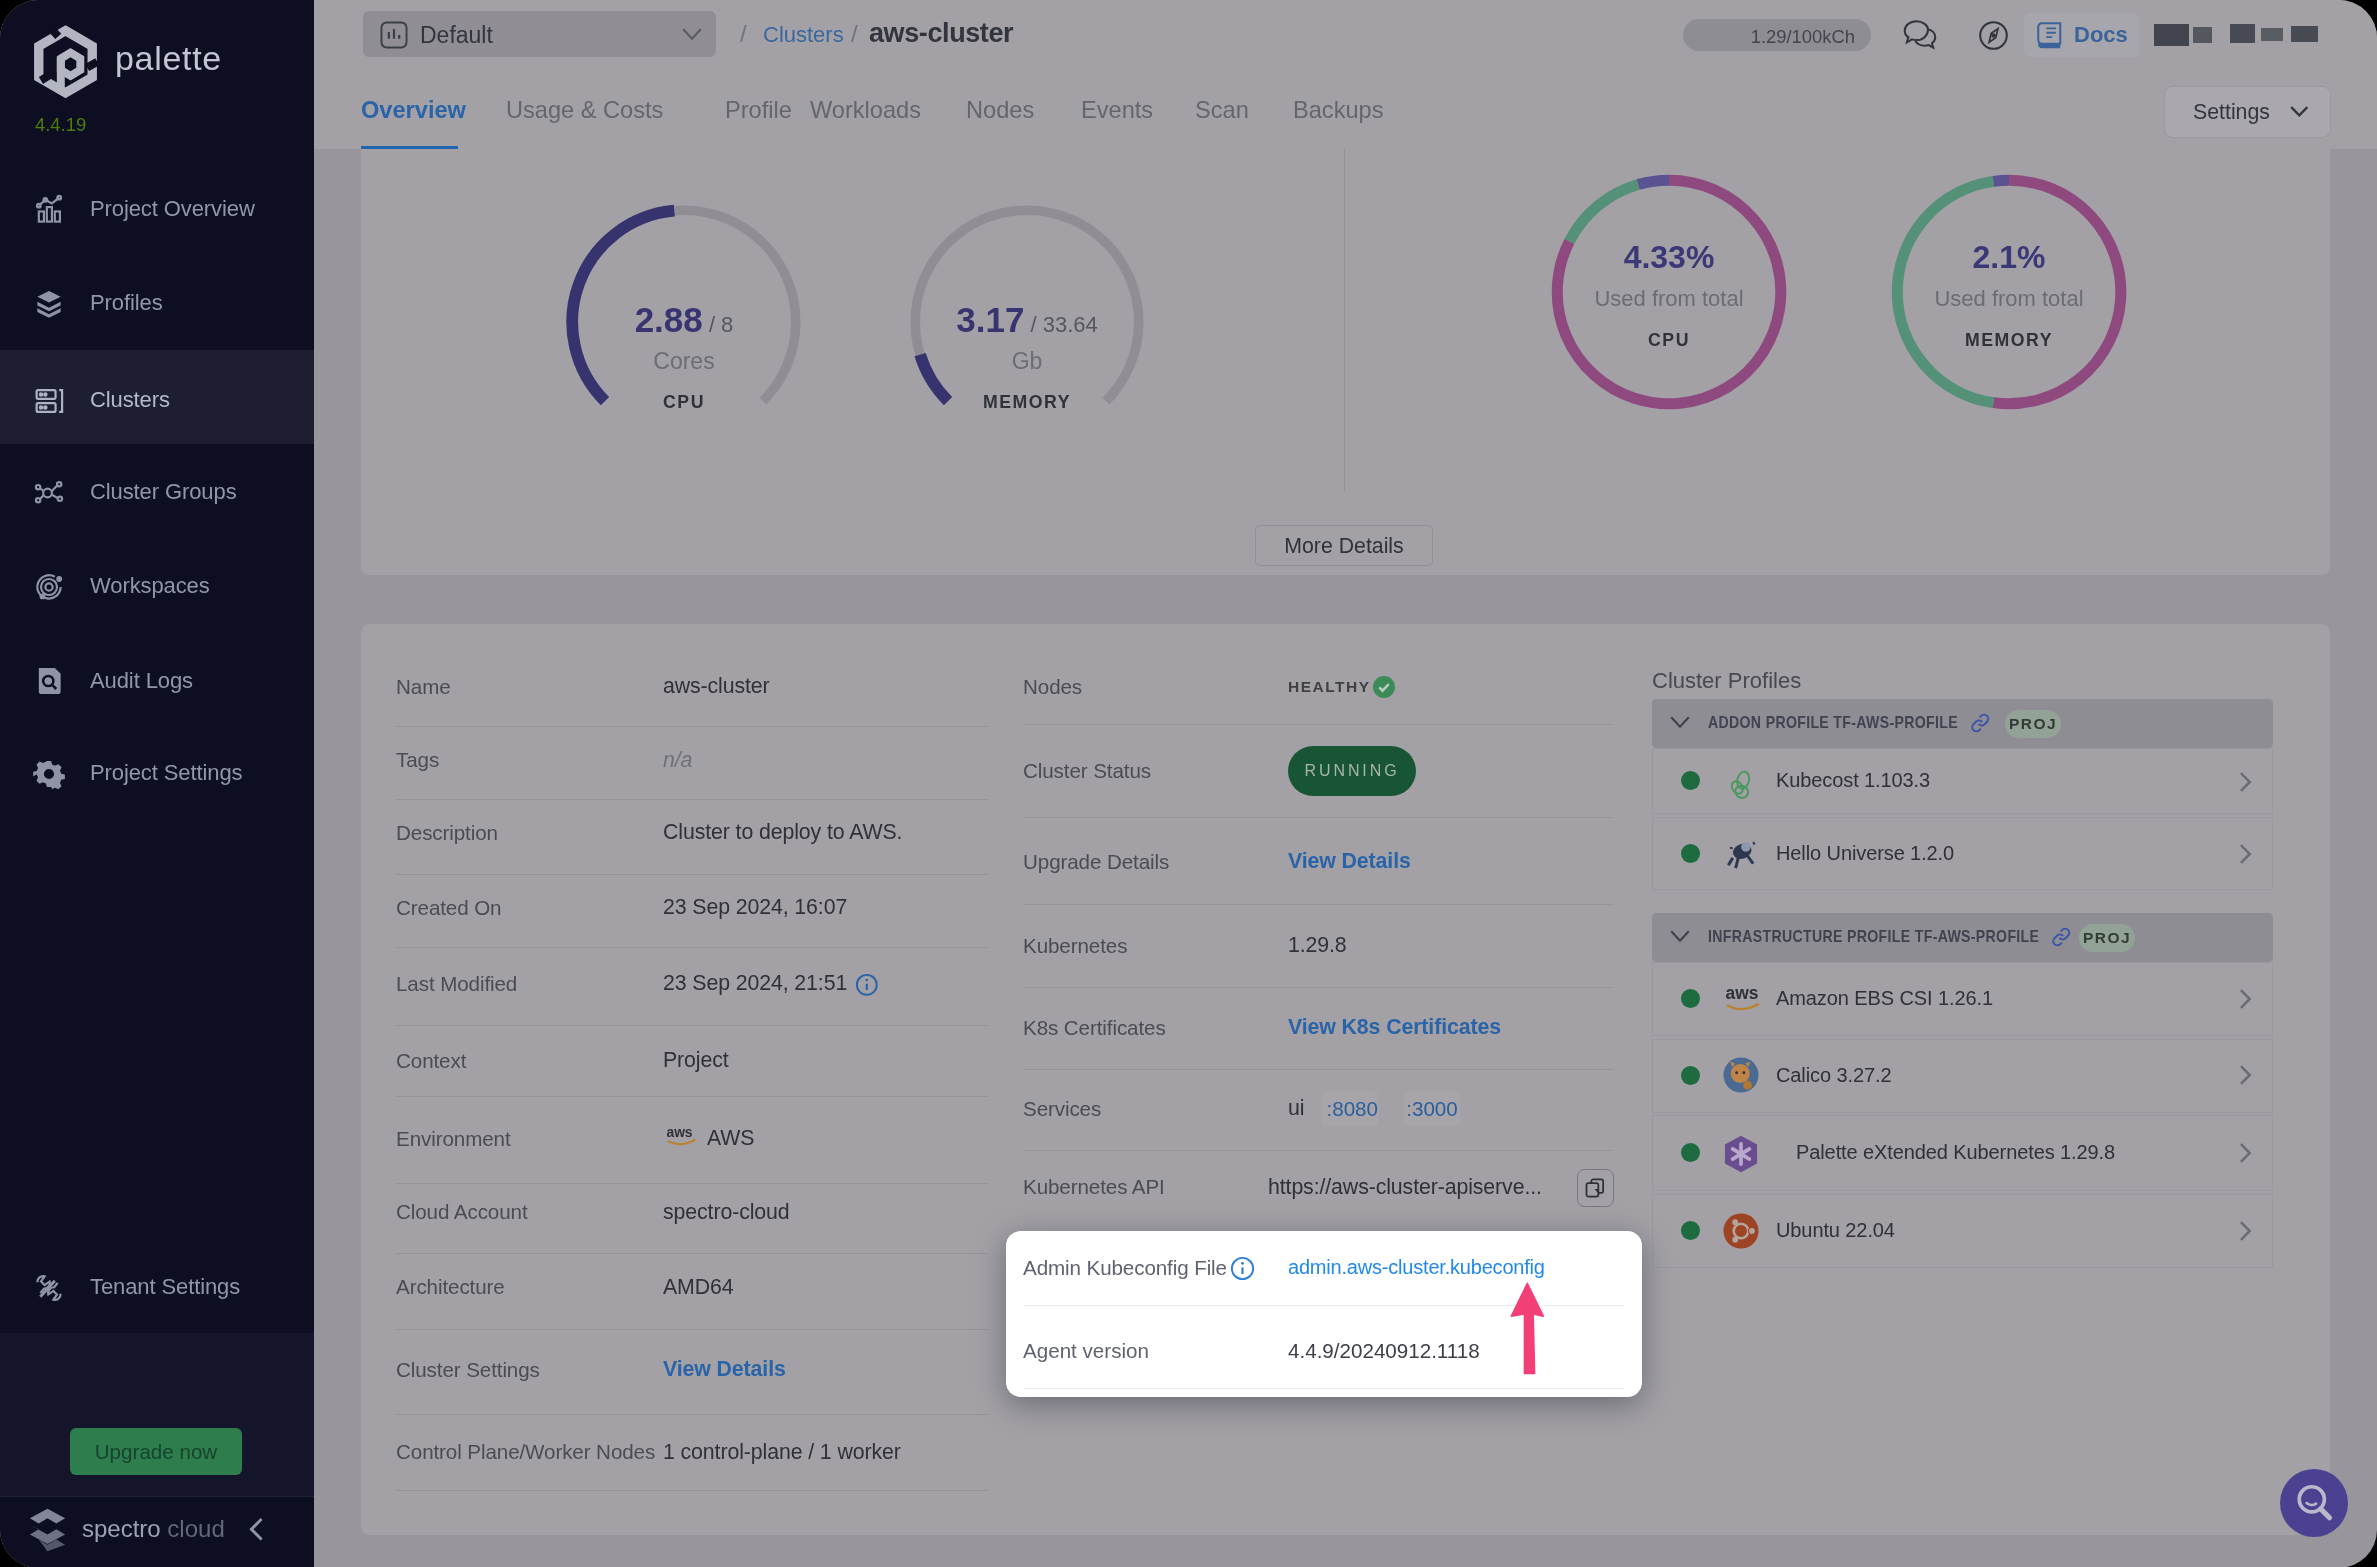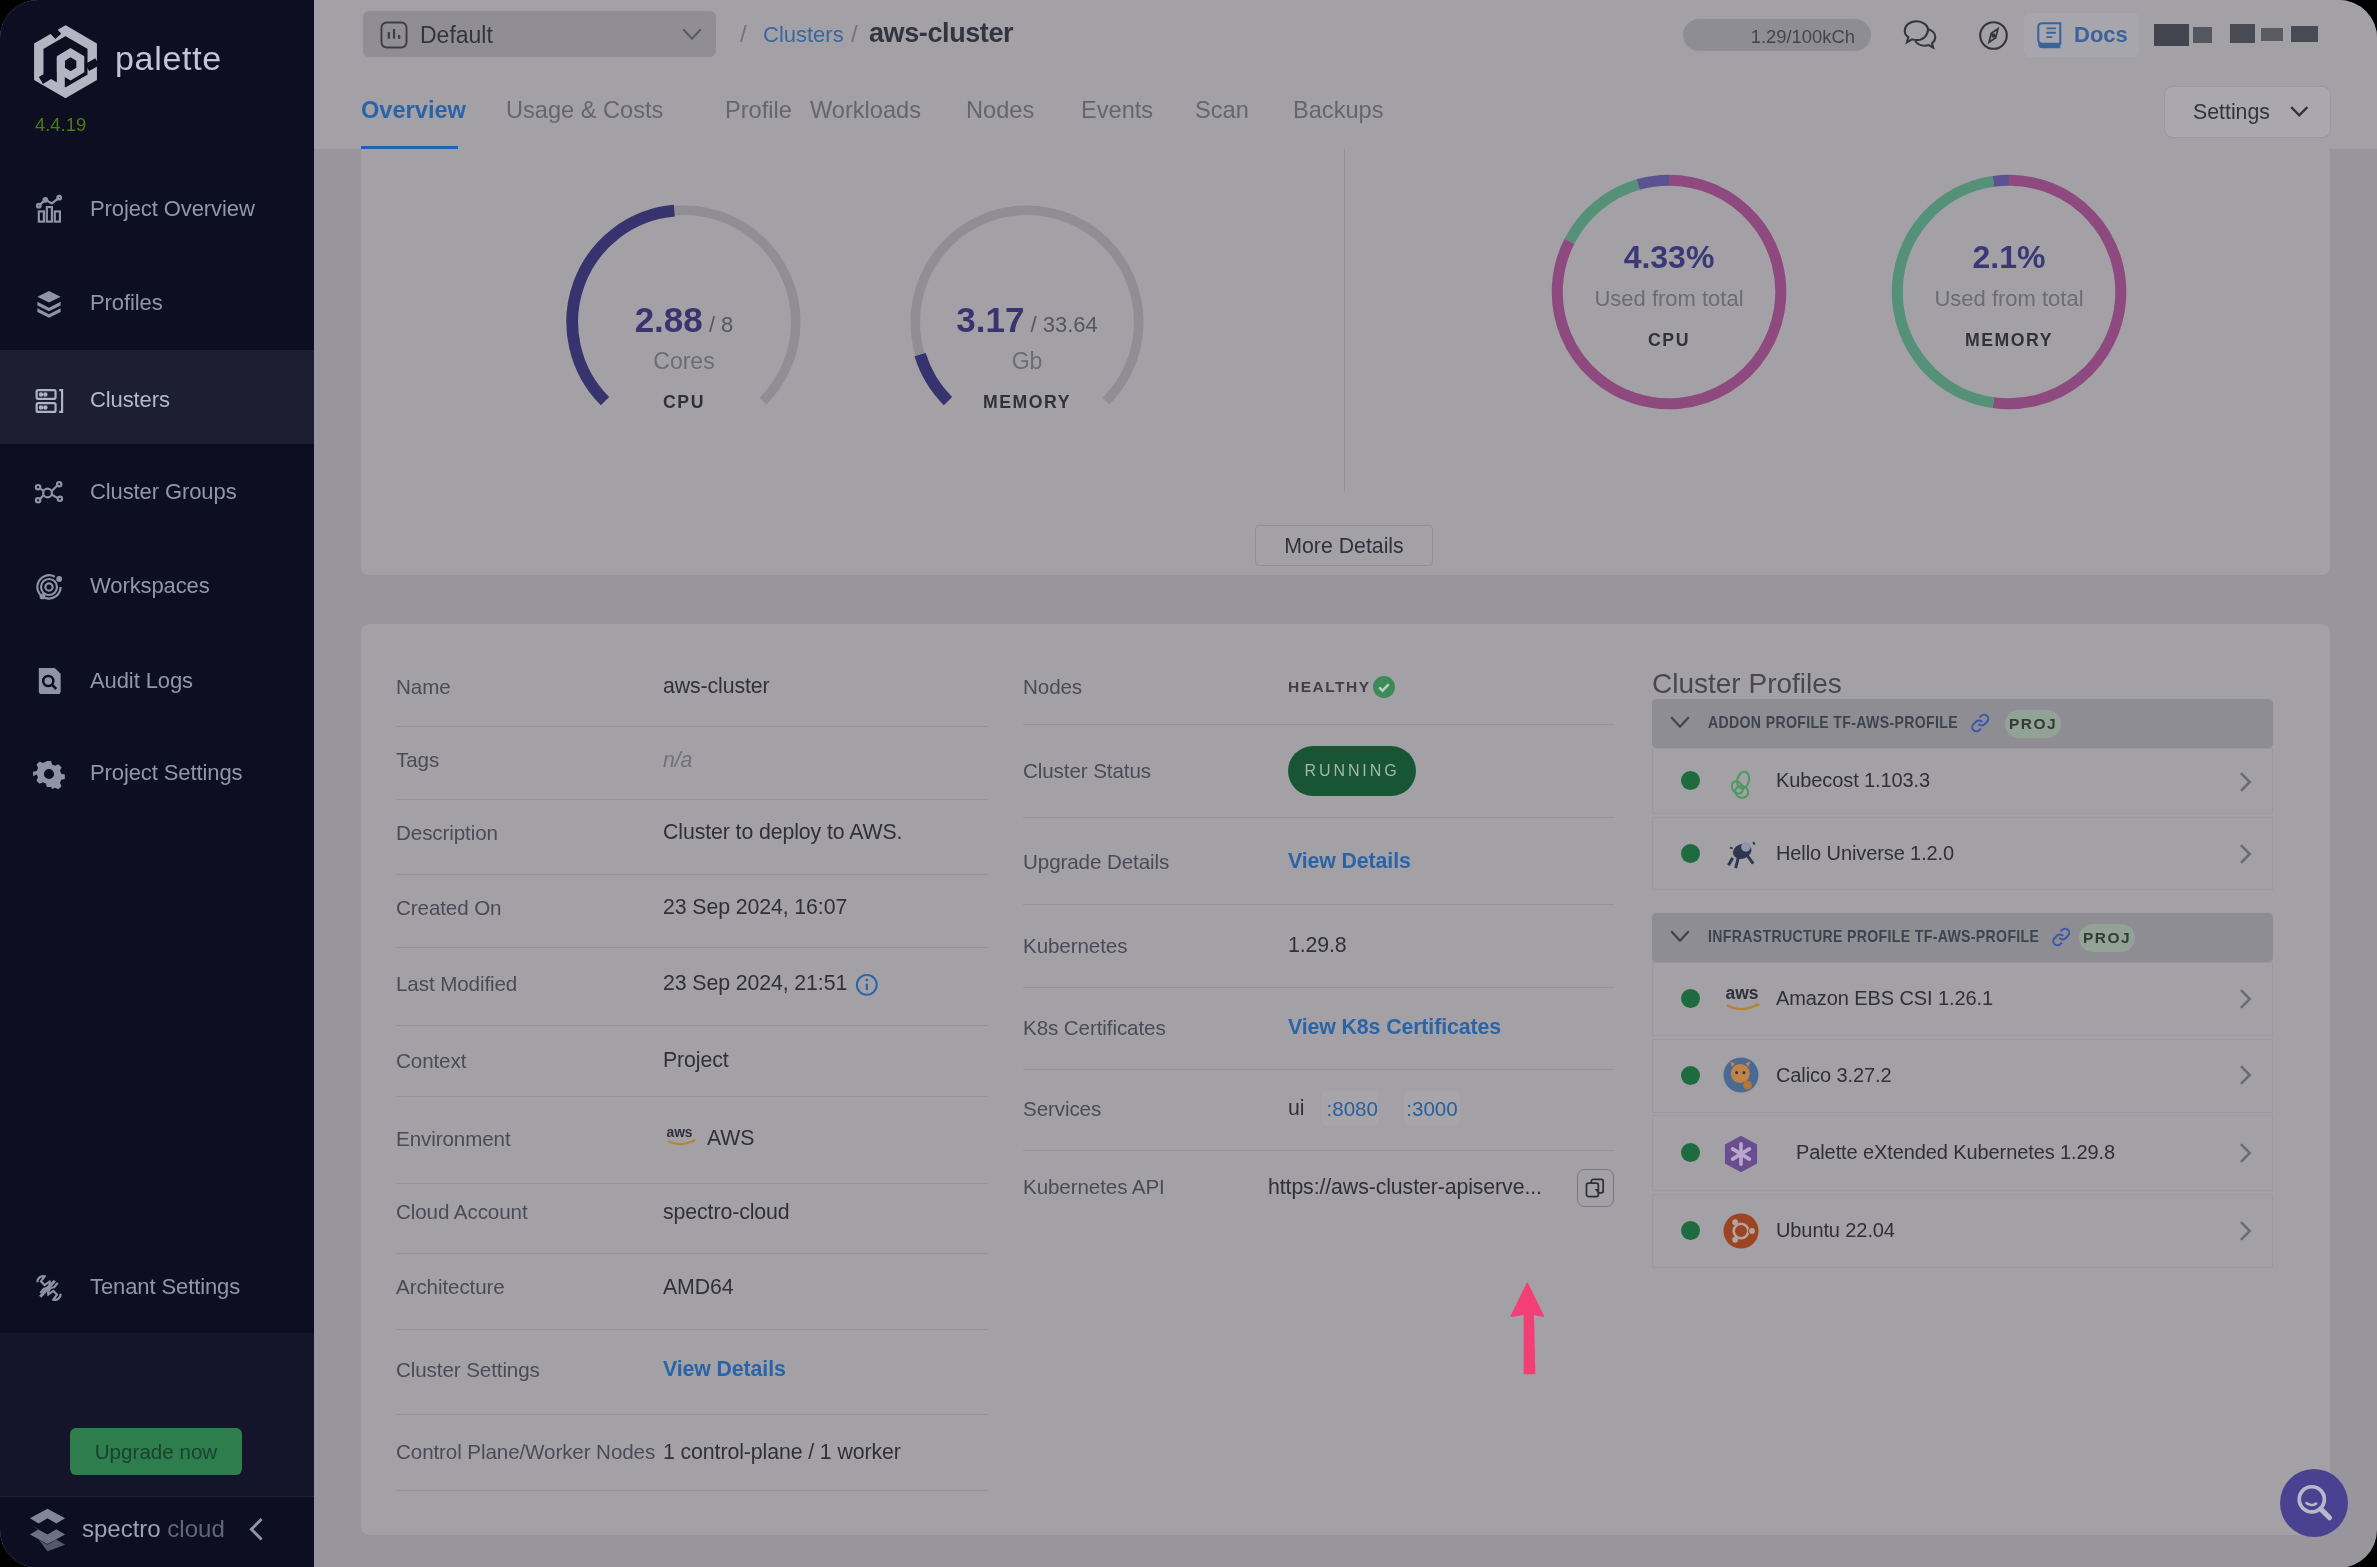--- a/index.html
+++ b/index.html
@@ -192,21 +192,21 @@
   <div class="divider" style="left:1023px; top:1150px; width:591px;"></div>
   <div class="lbl" style="left:1023px; top:1173px;">Kubernetes API</div>
   <div class="val" style="left:1268px; top:1173px;">https://aws-cluster-apiserve...</div>
   <div class="abs" style="left:1577px; top:1169px; width:37px; height:38px; border:1.5px solid #77787f; border-radius:7.4px;"></div>
   <svg class="abs" style="left:1585px; top:1178px;" width="20" height="20" viewBox="0 0 27 27" fill="none" stroke="#2f3138" stroke-width="2.4">
     <rect x="8.5" y="2" width="16" height="18" rx="2.5"></rect>
     <rect x="2" y="7" width="16" height="18" rx="2.5" fill="#a3a1a6"></rect>
     <path d="M18 21 l-5 -6 h5 Z" fill="#2f3138" stroke="none"></path>
   </svg>
 
-  <div class="abs" style="left:1652px; top:668px; color:#47494f; font-size:28px;">Cluster Profiles</div>
+  <div class="abs" style="left:1652px; top:668px; color:#47494f; font-size:22px;">Cluster Profiles</div>
   <div class="abs" style="left:1652px; top:699px; width:621px; height:49px; background:#8f8d94; border-radius:4.4px;"></div>
   <svg class="abs" style="left:1669px; top:715px;" width="22" height="14.7" viewBox="0 0 30 20" fill="none" stroke="#3f434f" stroke-width="3">
       <path d="M3 3 L15 16 L27 3"></path>
     </svg>
   <div class="abs" style="left:1708px; top:713px; color:#3f434f; font-size:17px; font-weight:600; letter-spacing:0.4px; transform:scaleX(0.83); transform-origin:left;">ADDON PROFILE TF-AWS-PROFILE</div>
   <svg class="abs" style="left:1967px; top:712px;" width="26.5" height="22" viewBox="0 0 24 24" fill="none" stroke="#3b55a8" stroke-width="2.2">
     <path d="M10 13 a4.5 4.5 0 0 0 6.4 0.6 l3 -3 a4.5 4.5 0 0 0 -6.4 -6.4 l-1.7 1.7"></path>
     <path d="M14 11 a4.5 4.5 0 0 0 -6.4 -0.6 l-3 3 a4.5 4.5 0 0 0 6.4 6.4 l1.7 -1.7"></path>
   </svg>
   <div class="abs" style="left:2005px; top:710px; width:56px; height:28px; background:#93a297; border-radius:14px; color:#323b36; font-size:15.5px; font-weight:600; letter-spacing:1.5px; text-align:center; line-height:28px;">PROJ</div>
@@ -392,20 +392,33 @@
     <svg class="abs" style="left:23.6px; top:1507px;" width="47" height="46" viewBox="0 0 64 62" fill="#8f93a5">
       <path d="M32 2 L56 15 L44 22 L32 15 L20 22 L8 15 Z" opacity="0.9"></path>
       <path d="M8 24 L32 37 L44 30 L56 37 L32 50 L8 37 L20 30 Z" opacity="0.75"></path>
       <path d="M20 44 L32 51 L44 44 L56 51 L32 60 Z" opacity="0.55"></path>
     </svg>
     <div class="abs" style="left:82px; top:1515px; font-size:24px;"><span style="color:#9da1b0;">spectro</span><span style="color:#626678;"> cloud</span></div>
     <svg class="abs" style="left:247px; top:1516px;" width="19" height="26.5" viewBox="0 0 26 36" fill="none" stroke="#8f93a5" stroke-width="4">
         <path d="M20 4 L6 18 L20 32"></path>
       </svg>
   </div>
+  <div id="spot">
+    <div class="abs" style="left:17px; top:22px; color:#5f626f; font-size:20.6px; line-height:29.4px; letter-spacing:-0.1px;">Admin Kubeconfig File</div>
+    <svg class="abs" style="left:224px; top:25px;" width="25" height="25" viewBox="0 0 34 34" fill="none" stroke="#2f7fd6" stroke-width="2.6">
+        <circle cx="17" cy="17" r="14.5"></circle>
+        <path d="M17 15.5 V 24.5" stroke-width="3"></path>
+        <circle cx="17" cy="10" r="2" fill="#2f7fd6" stroke="none"></circle>
+      </svg>
+    <div class="abs" style="left:282px; top:21.3px; color:#2289e8; font-size:20px; line-height:31px; letter-spacing:-0.2px;">admin.aws-cluster.kubeconfig</div>
+    <div class="abs" style="left:17px; top:74px; width:602px; height:0.7px; background:#ececf0;"></div>
+    <div class="abs" style="left:17px; top:105px; color:#5f626f; font-size:20.6px; line-height:29.4px;">Agent version</div>
+    <div class="abs" style="left:282px; top:105px; color:#3b3e49; font-size:20.6px; line-height:29.4px;">4.4.9/20240912.1118</div>
+    <div class="abs" style="left:17px; top:157px; width:602px; height:0.7px; background:#ececf0;"></div>
+  </div>
   <svg class="abs" style="left:1498px; top:1277px; z-index:70;" width="66" height="107" viewBox="0 0 90 145">
     <path d="M40 8 L62 53 L48 50 L50 131 L36 131 L36 50 L18 53 Z" fill="#f23f76" stroke="#f23f76" stroke-width="2" stroke-linejoin="round"></path>
   </svg>
   <div id="fab" class="abs" style="left:2280px; top:1469px; width:68px; height:68px; border-radius:50%; background:#4b4191;"></div>
   <svg class="abs" style="left:2280px; top:1469px;" width="68" height="68" viewBox="0 0 92 92" fill="none" stroke="#b9b7c9" stroke-width="5">
     <circle cx="43" cy="41" r="17"></circle>
     <path d="M55 54 L67 66" stroke-width="7" stroke-linecap="round"></path>
     <path d="M35 45 a9 7 0 0 0 15 1" stroke-width="3.4"></path>
   </svg>
 </div>

